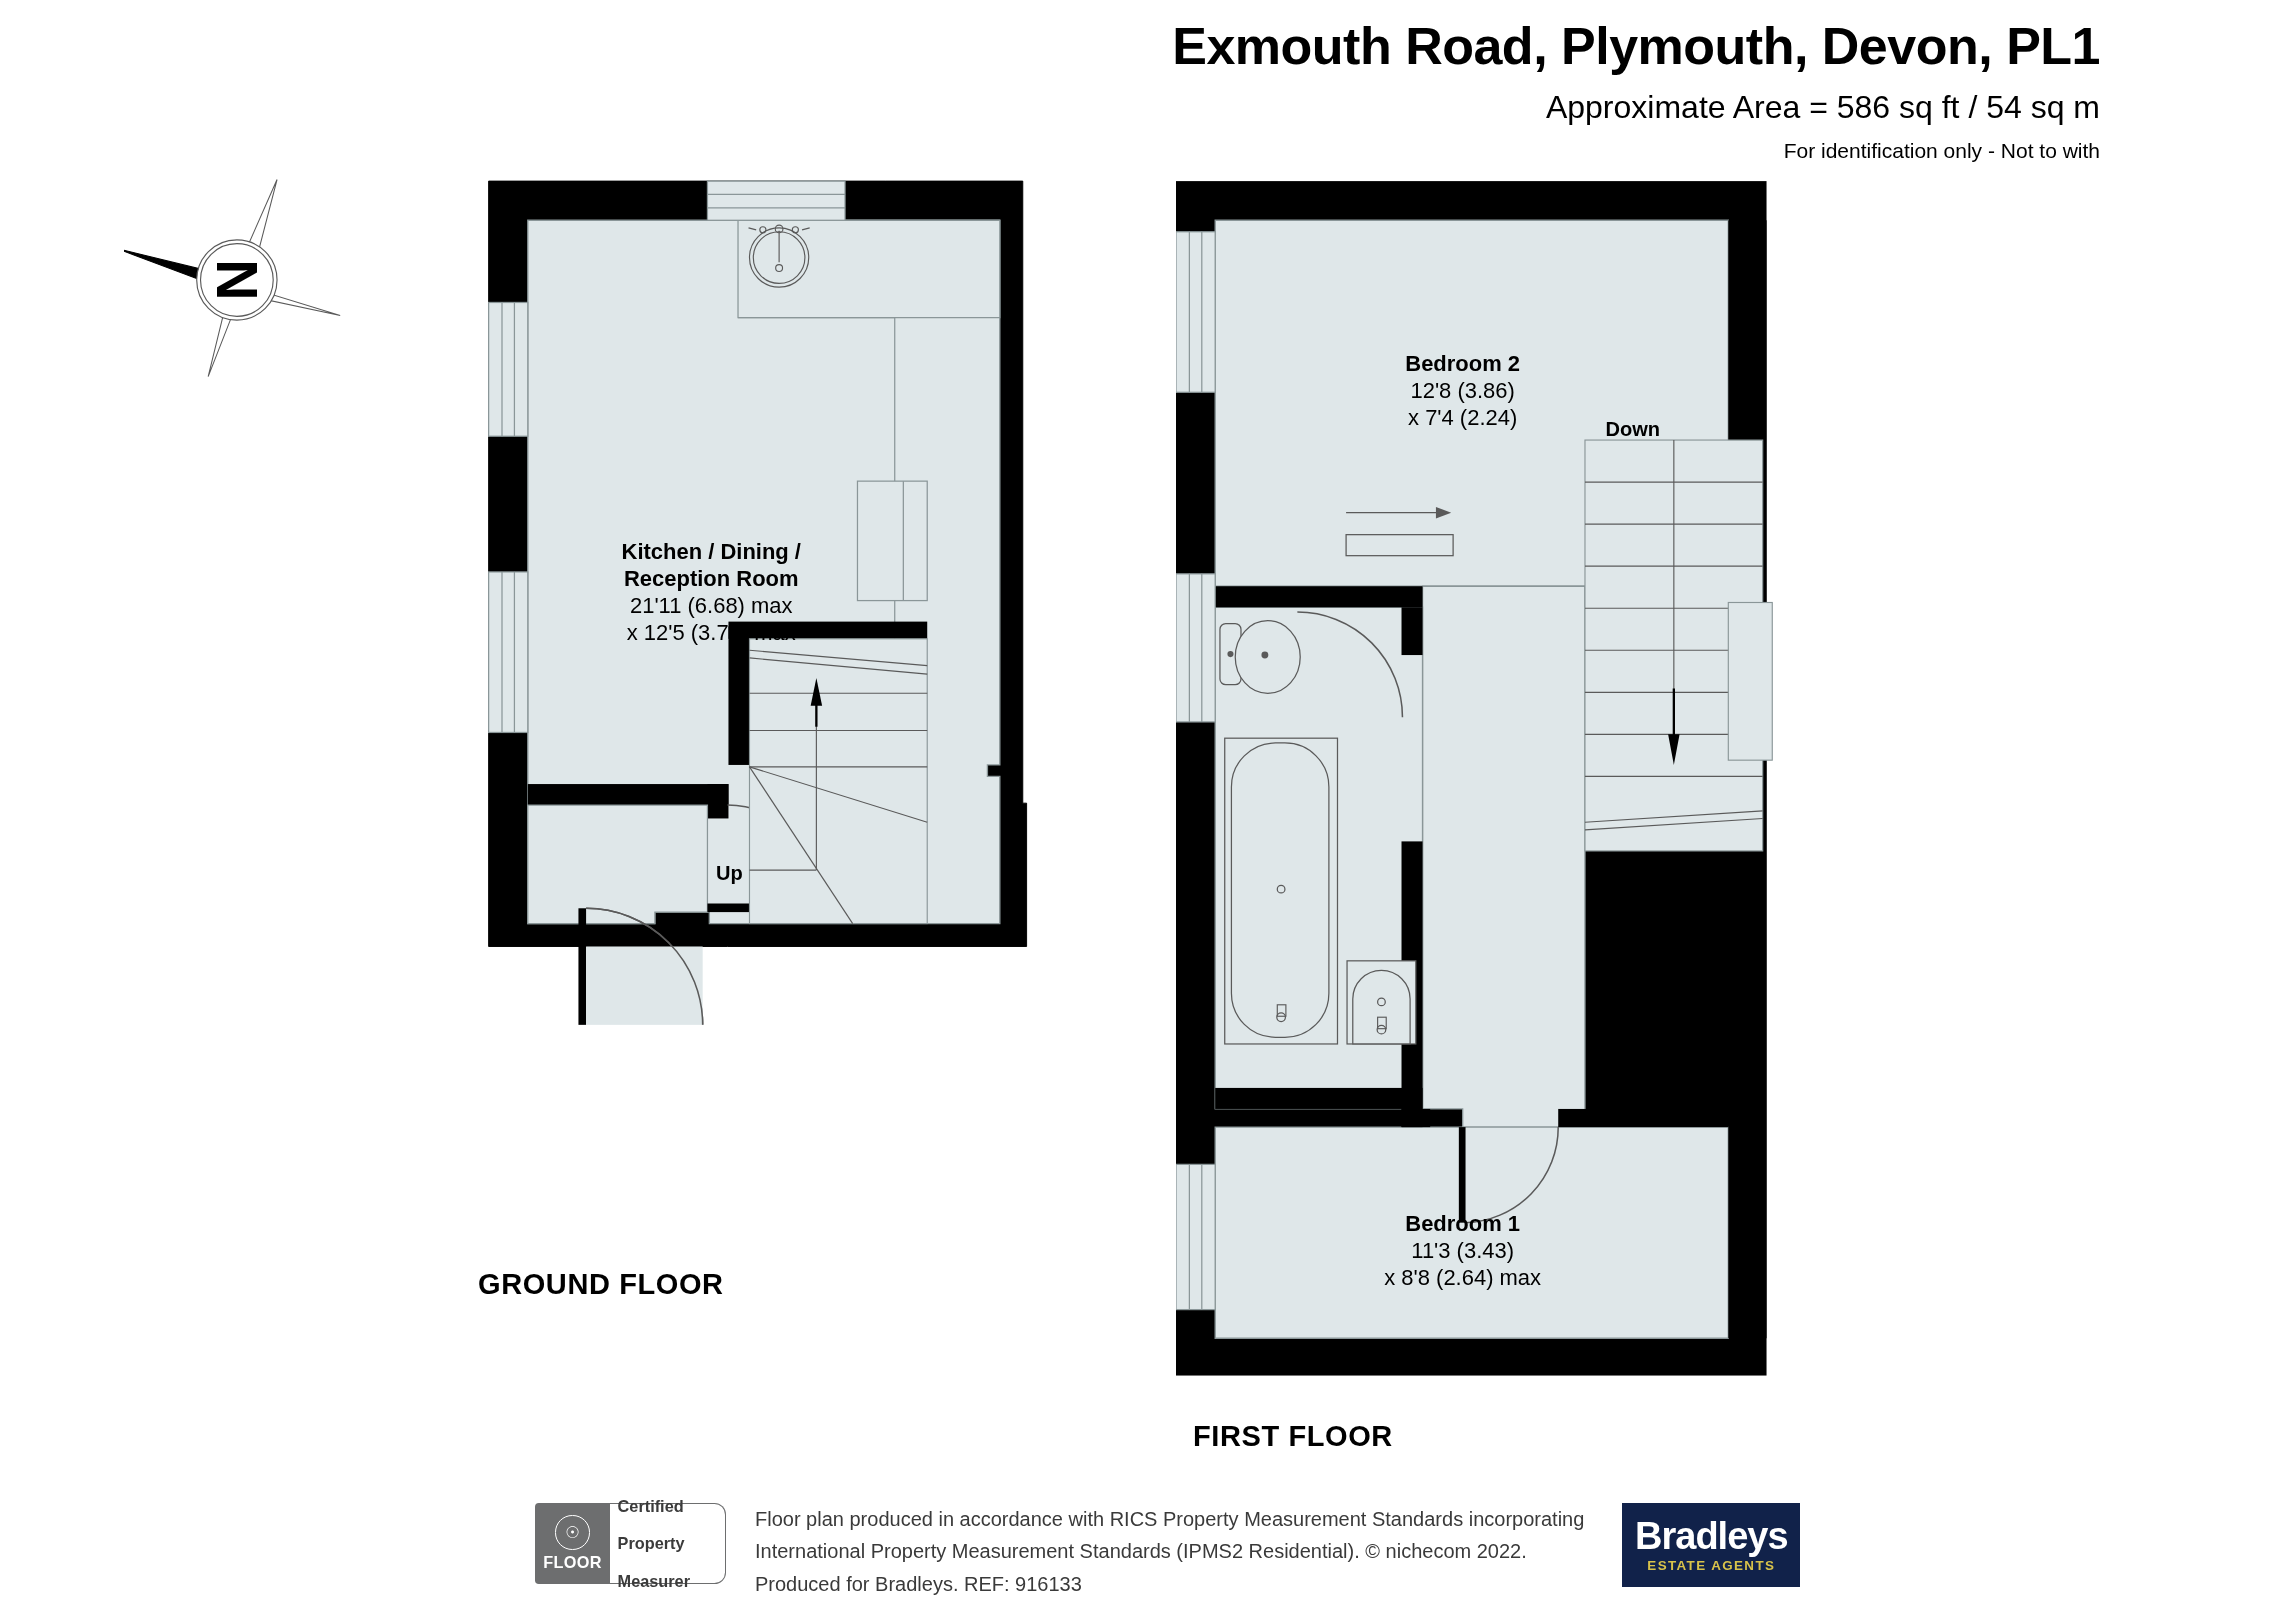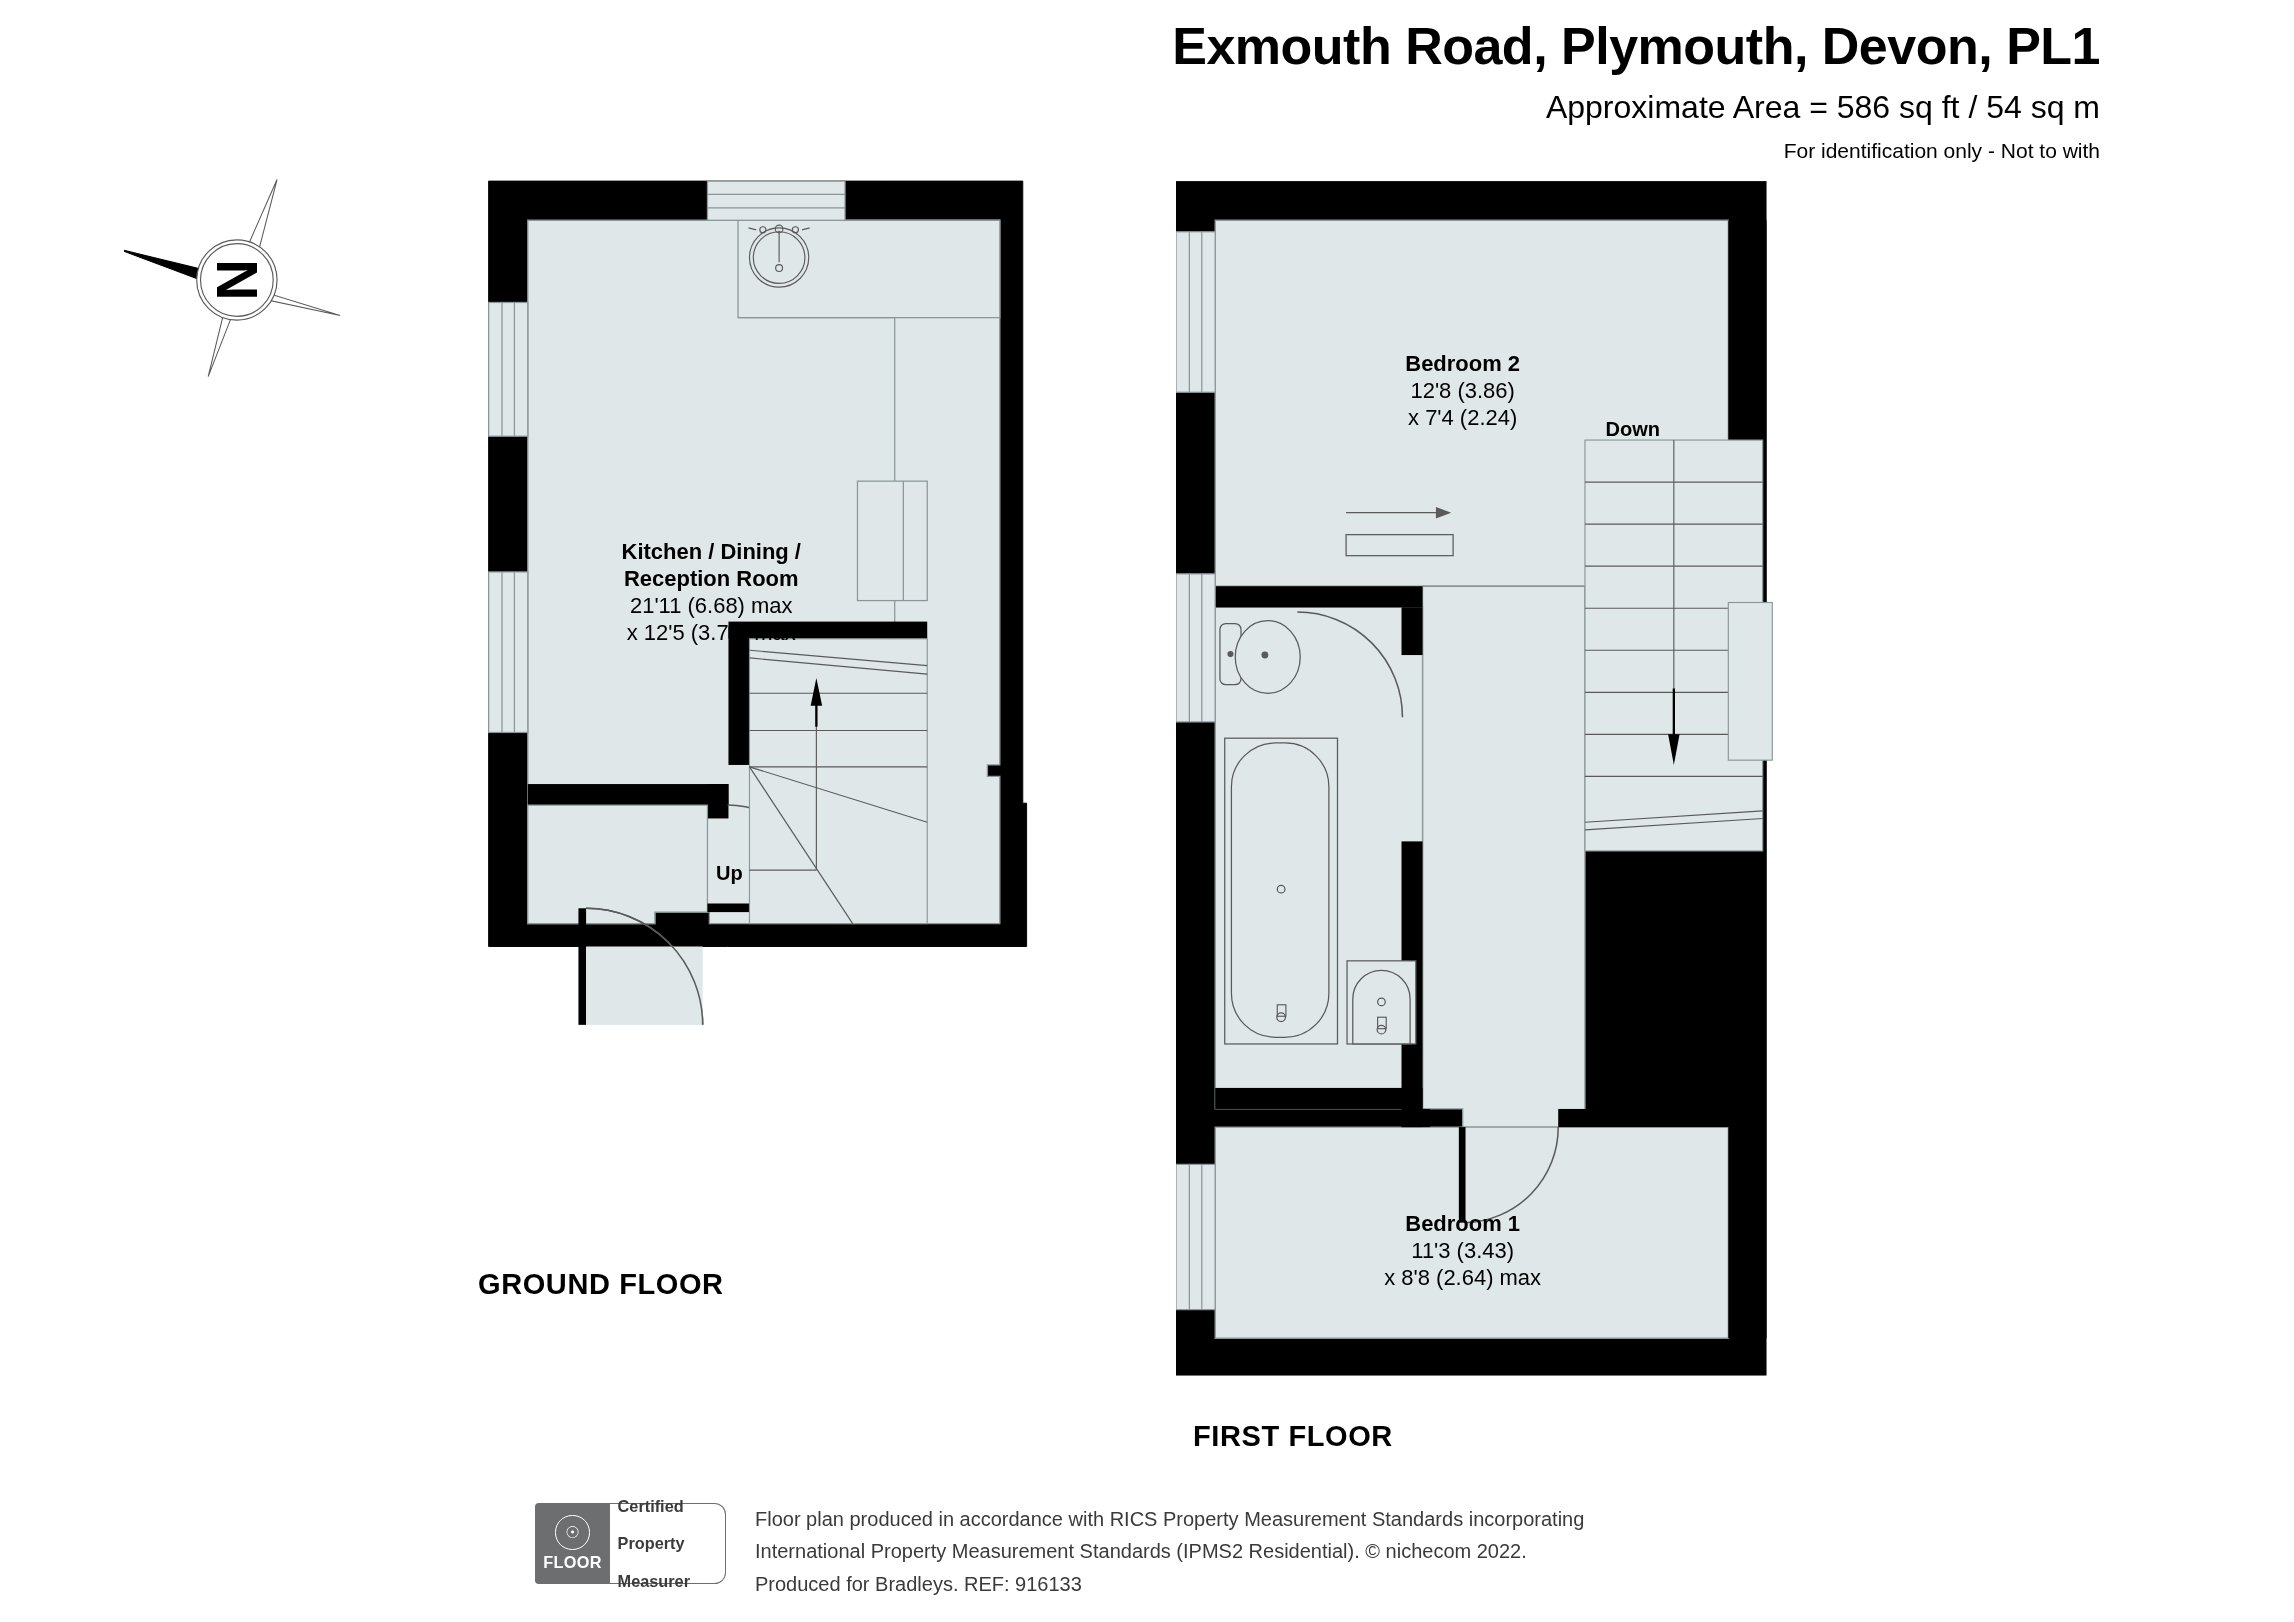--- a/index.html
+++ b/index.html
@@ -442,15 +442,19 @@
       <span>Measurer</span>
     </div>
   </div>
 
   <div id="footer-text">
     <div>Floor plan produced in accordance with RICS Property Measurement Standards incorporating</div>
     <div>International Property Measurement Standards (IPMS2 Residential).   © nichecom 2022.</div>
     <div>Produced for Bradleys.   REF: 916133</div>
   </div>
 
+  <div id="bradleys-logo">
+    <div id="bradleys-name">Bradleys</div>
+    <div id="bradleys-sub">ESTATE AGENTS</div>
+  </div>
 
 </div>
 
 
 </body></html>

